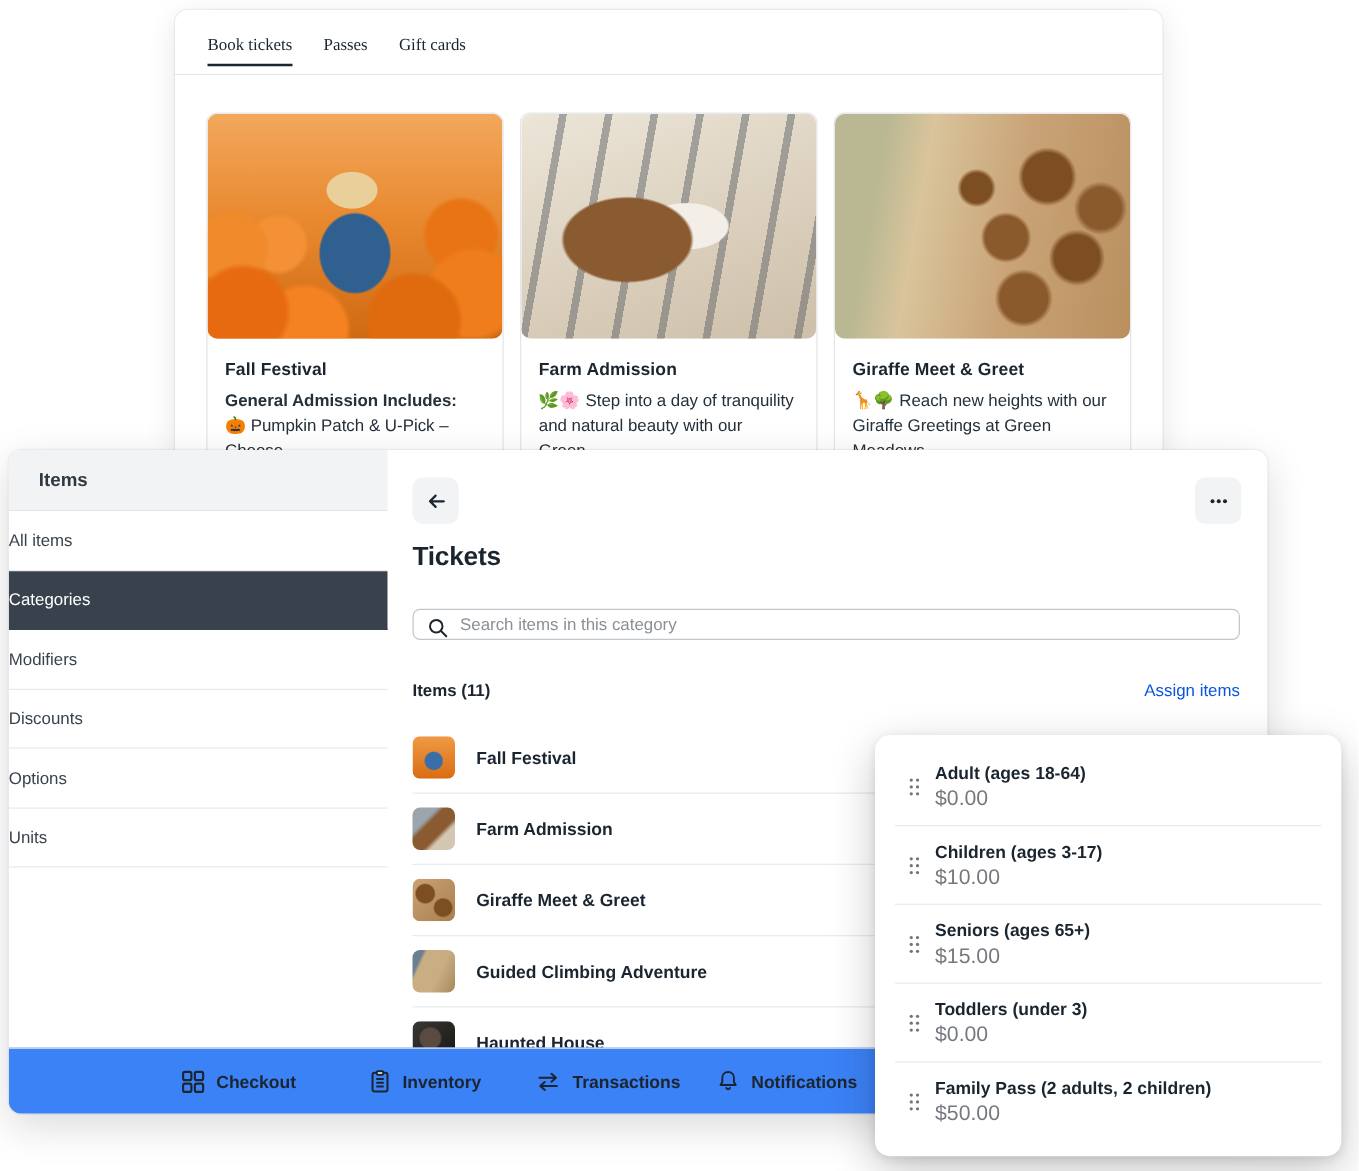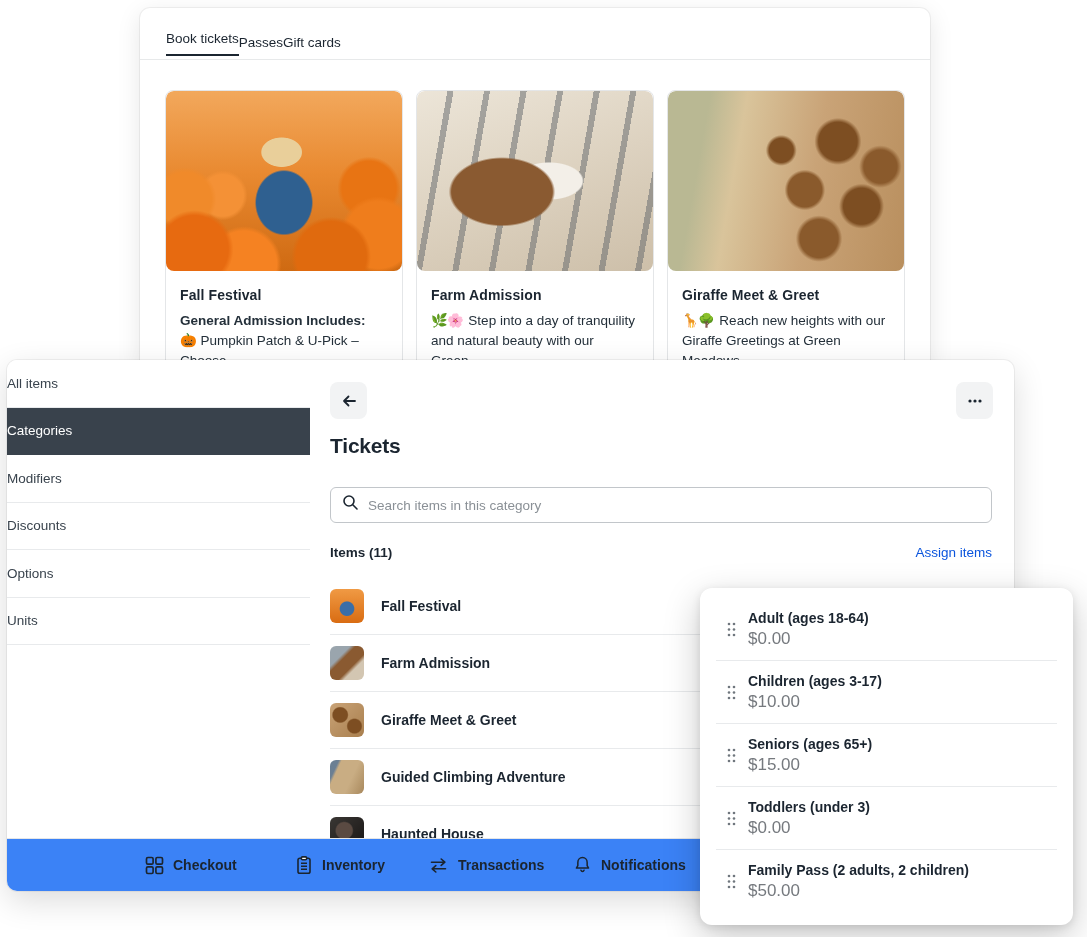--- a/index.html
+++ b/index.html
@@ -4,22 +4,22 @@
 <style>
   * { box-sizing: border-box; margin: 0; padding: 0; }
   html,body { background:#ffffff; }
   body { font-family:"Liberation Sans", sans-serif; color:#1b2530; }
   .canvas { position:relative; width:1087px; height:937px; overflow:hidden; background:#fff; }
 
   
   .booking-window { position:absolute; left:140px; top:8px; width:790px; height:358px;
     background:#fff; border-radius:10px 10px 0 0;
     box-shadow:0 0 0 1px rgba(0,0,0,.05), 0 6px 24px rgba(0,0,0,.10); z-index:1; }
-  .tabbar { display:flex; padding:0 26px; height:52px; align-items:center;
-    border-bottom:1px solid #e7e9ea; }
+  .tabbar { display:flex; gap:25px; padding:0 26px; height:52px; align-items:flex-start;
+    border-bottom:1px solid #e7e9ea;font-family:Liberation Serif, serif; }
   .tab { margin-top:18px; font-size:13.5px; font-weight:500; color:#1b2530; line-height:20px;
     cursor:pointer; white-space:nowrap; }
   .tab.active { border-bottom:2px solid #1b2530; padding-bottom:5px; }
   .cards { display:flex; gap:13px; padding:30px 25px 0 25px; }
   .card { width:241px; border:1px solid #e4e6e8; border-radius:8px; overflow:hidden; background:#fff; }
   .card-img { width:100%; height:180px; border-radius:8px; }
   .card-body { padding:16px 14px 14px 14px; }
   .card-title { font-size:14px; font-weight:700; letter-spacing:.1px; }
   .card-desc { margin-top:8px; font-size:13.5px; line-height:20px; color:#24303a; }
   .card-desc .strong { font-weight:700; }
@@ -61,21 +61,21 @@
   .side-item { height:47.5px; display:flex; align-items:center; 
     font-size:13.5px; font-weight:500; color:#39434d; border-bottom:1px solid #e8eaec; cursor:pointer; }
   .side-item.selected { background:#39424c; color:#ffffff; border-bottom-color:#39424c; }
 
   .main { position:absolute; left:303px; top:0; right:0; bottom:0; padding:0 22px 0 20px; }
   .icon-btn { position:absolute; top:22px; width:37px; height:37px; border-radius:8px;
     background:#f2f3f4; border:none; display:flex; align-items:center; justify-content:center; cursor:pointer; }
   .btn-back { left:20px; }
   .btn-more { right:21px; }
   .page-title { position:absolute; left:20px; top:74px; font-size:21px; font-weight:700; letter-spacing:-.2px; }
-  .search-wrap { position:absolute; left:20px; right:22px; top:127px; height:36px; }
+  .search-wrap { position:absolute; left:20px; right:22px; top:127px; height:25px; }
   .search-wrap input { width:100%; height:100%; border:1px solid #c2c6ca; border-radius:6px;
     padding:0 12px 0 37px; font-size:13.5px; font-family:"Liberation Sans",sans-serif; color:#1b2530; outline:none; }
   .search-wrap input::placeholder { color:#8a9096; }
   .search-ic { position:absolute; left:12px; top:7px; }
   .list-head { position:absolute; left:20px; right:22px; top:185px; display:flex; justify-content:space-between; }
   .list-head .count { font-size:13.5px; font-weight:700; }
   .assign { font-size:13.5px; font-weight:400; color:#0b55dd; cursor:pointer; text-decoration:none; }
   .item-list { position:absolute; left:20px; right:22px; top:218px; }
   .item-row { height:57px; display:flex; align-items:center; gap:17px; border-bottom:1px solid #e8eaec; cursor:pointer; }
   .thumb { width:34px; height:34px; border-radius:6px; flex:0 0 auto; }
@@ -146,20 +146,21 @@
           <div class="card-title">Giraffe Meet &amp; Greet</div>
           <div class="card-desc">🦒🌳 Reach new heights with our Giraffe Greetings at Green Meadows...</div>
         </div>
       </div>
     </div>
   </section>
 
   <section class="app-window">
 
     <aside class="sidebar">
+      <div class="sidebar-header">Items</div>
       <div class="side-item">All items</div>
       <div class="side-item selected">Categories</div>
       <div class="side-item">Modifiers</div>
       <div class="side-item">Discounts</div>
       <div class="side-item">Options</div>
       <div class="side-item">Units</div>
     </aside>
 
     <div class="main">
       <button class="icon-btn btn-back">

